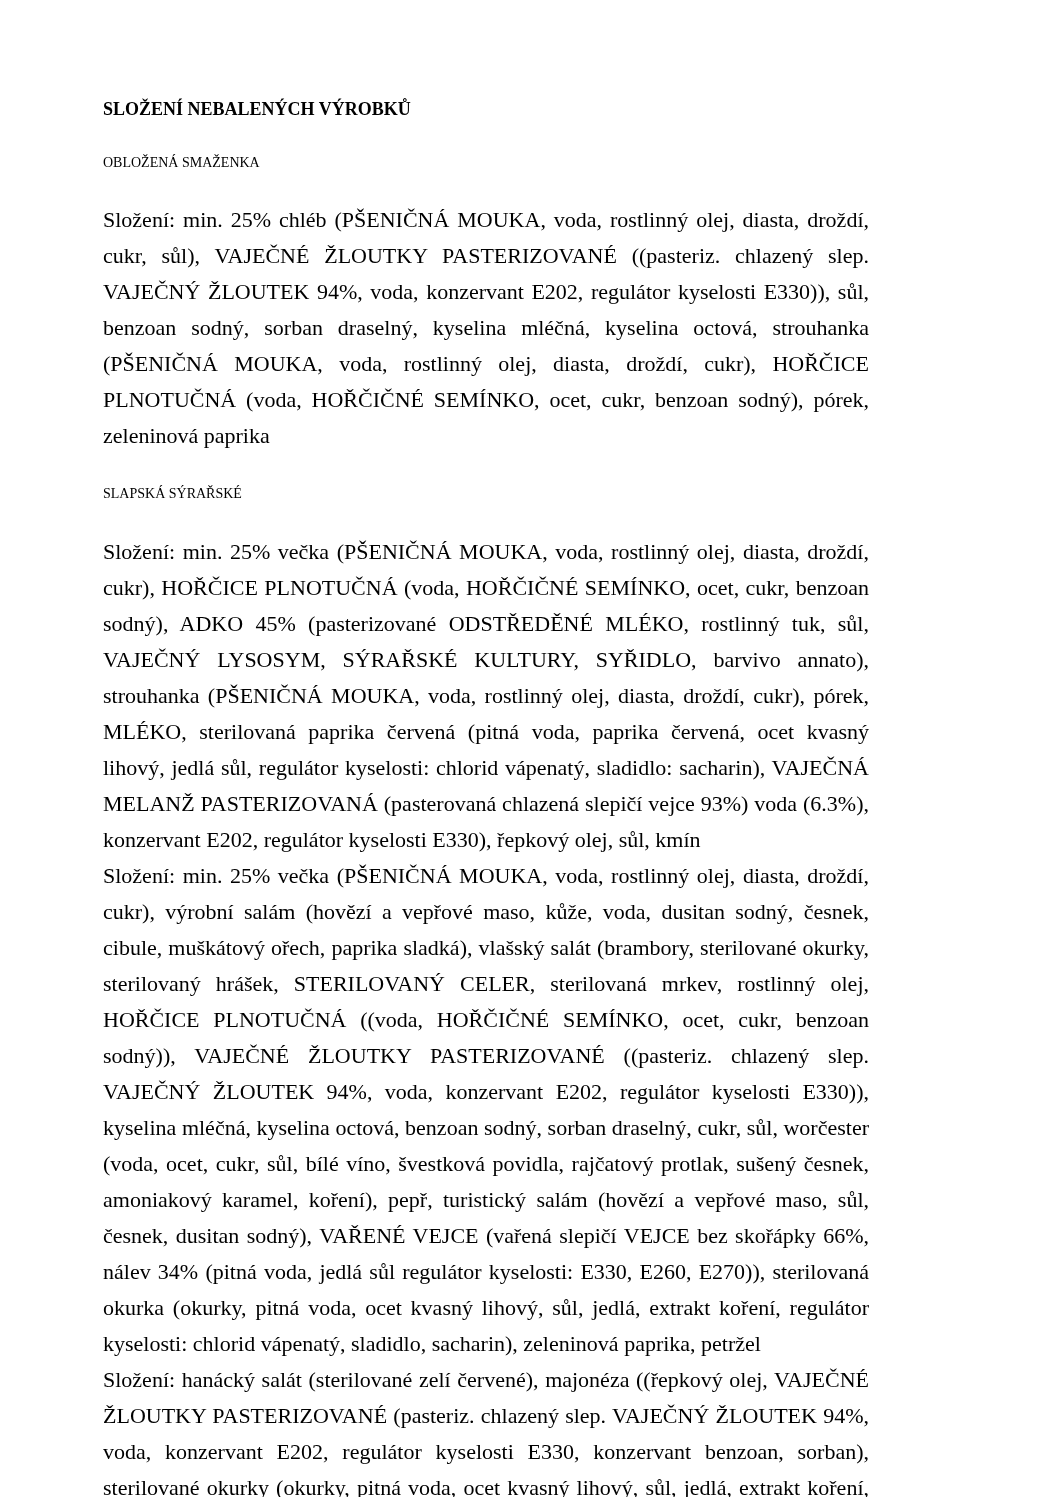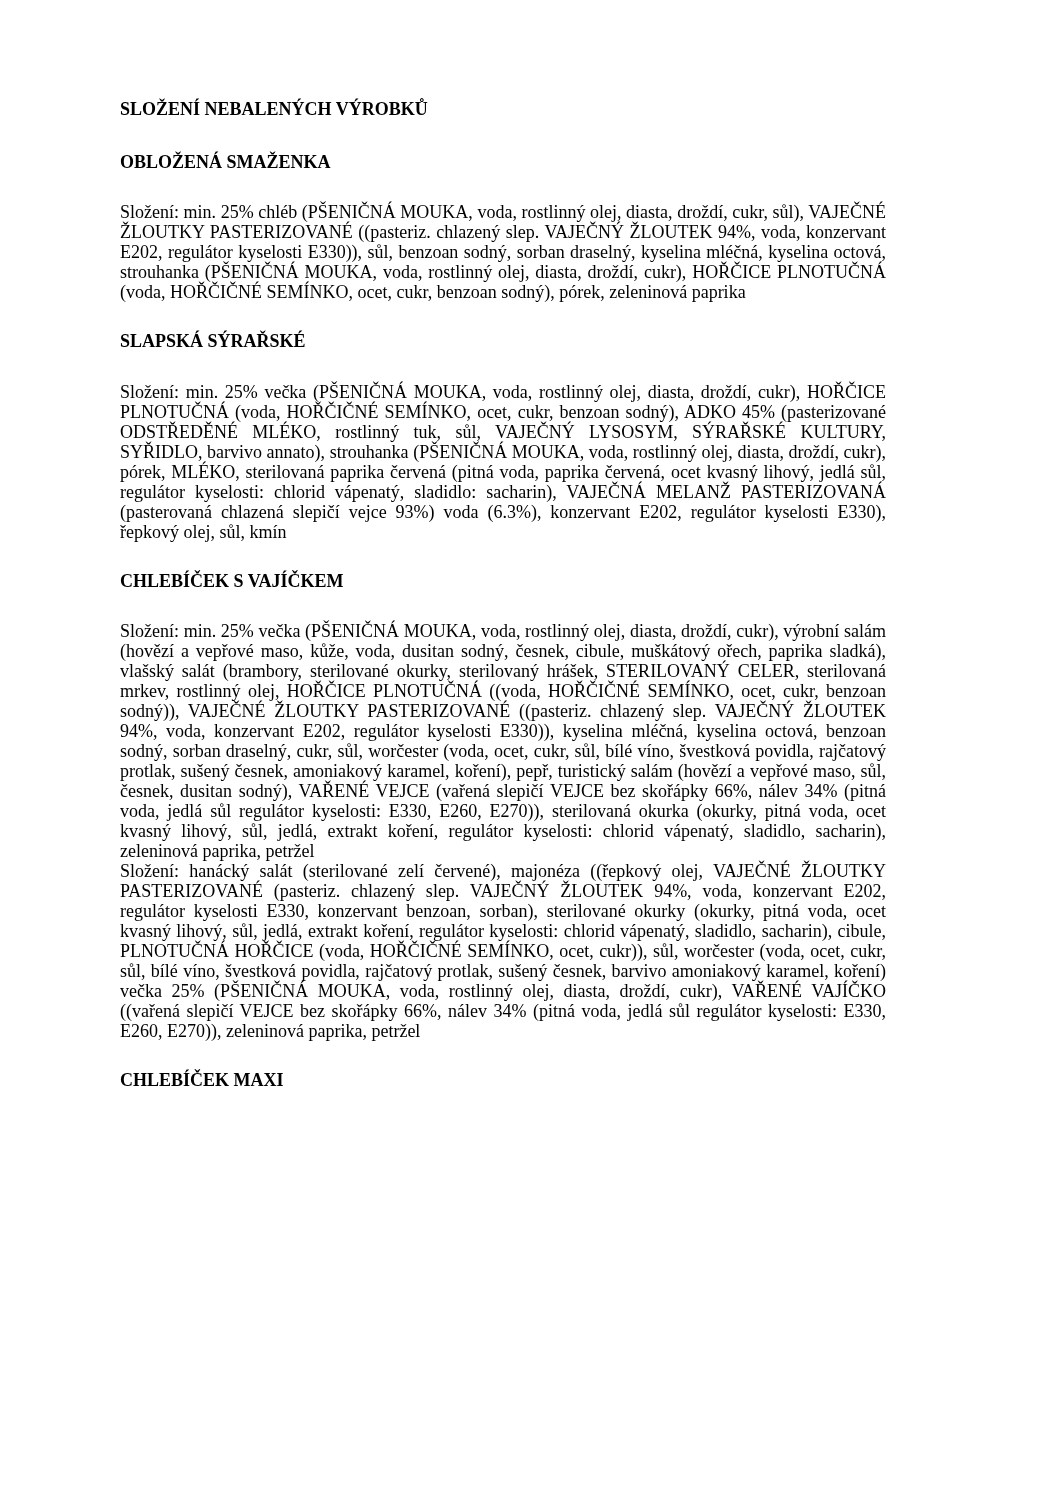--- a/index.html
+++ b/index.html
@@ -9,38 +9,37 @@
     height: 1497px;
     font-family: "Liberation Serif", "DejaVu Serif", serif;
     color: #000000;
     overflow: hidden;
   }
   .page {
     width: 969px;
     height: 1497px;
     background: #ffffff;
     padding: 97px 100px 0 103px;
-    margin-left: 17px;
   }
   .doc-title {
     font-size: 18px;
     font-weight: bold;
     line-height: 25.6px;
     white-space: pre-wrap;
   }
   .section-heading {
-    font-size: 18px;
-    font-weight: bold;
+    font-size: 14px;
+    font-weight: normal;
     line-height: 25.6px;
     margin: 27px 0;
     white-space: pre-wrap;
   }
   .ingredients {
-    font-size: 18px;
-    line-height: 20px;
+    font-size: 22px;
+    line-height: 36px;
     text-align: justify;
     text-justify: inter-word;
   }
   .ingredients:empty { display: none; }
 </style>
 </head>
 <body>
 
 <div class="page">
 
@@ -50,21 +49,20 @@
     <h2 class="section-heading">OBLOŽENÁ SMAŽENKA</h2>
     <p class="ingredients">Složení: min. 25% chléb (PŠENIČNÁ MOUKA, voda, rostlinný olej, diasta, droždí, cukr, sůl), VAJEČNÉ ŽLOUTKY PASTERIZOVANÉ ((pasteriz. chlazený slep. VAJEČNÝ ŽLOUTEK 94%, voda, konzervant E202, regulátor kyselosti E330)), sůl, benzoan sodný, sorban draselný, kyselina mléčná, kyselina octová, strouhanka (PŠENIČNÁ MOUKA, voda, rostlinný olej, diasta, droždí, cukr), HOŘČICE PLNOTUČNÁ (voda, HOŘČIČNÉ SEMÍNKO, ocet, cukr, benzoan sodný), pórek, zeleninová paprika</p>
   </section>
 
   <section>
     <h2 class="section-heading">SLAPSKÁ SÝRAŘSKÉ</h2>
     <p class="ingredients">Složení: min. 25% večka (PŠENIČNÁ MOUKA, voda, rostlinný olej, diasta, droždí, cukr), HOŘČICE PLNOTUČNÁ (voda, HOŘČIČNÉ SEMÍNKO, ocet, cukr, benzoan sodný), ADKO 45% (pasterizované ODSTŘEDĚNÉ MLÉKO, rostlinný tuk, sůl, VAJEČNÝ LYSOSYM, SÝRAŘSKÉ KULTURY, SYŘIDLO, barvivo annato), strouhanka (PŠENIČNÁ MOUKA, voda, rostlinný olej, diasta, droždí, cukr), pórek, MLÉKO, sterilovaná paprika červená (pitná voda, paprika červená, ocet kvasný lihový, jedlá sůl, regulátor kyselosti: chlorid vápenatý, sladidlo: sacharin), VAJEČNÁ MELANŽ PASTERIZOVANÁ (pasterovaná chlazená slepičí vejce 93%) voda (6.3%), konzervant E202, regulátor kyselosti E330), řepkový olej, sůl, kmín</p>
   </section>
 
   <section>
-    <h2 class="section-heading">CHLEBÍČEK S VAJÍČKEM</h2>
     <p class="ingredients">Složení: min. 25% večka (PŠENIČNÁ MOUKA, voda, rostlinný olej, diasta, droždí, cukr), výrobní salám (hovězí a vepřové maso, kůže, voda, dusitan sodný, česnek, cibule, muškátový ořech, paprika sladká), vlašský salát (brambory, sterilované okurky, sterilovaný hrášek, STERILOVANÝ CELER, sterilovaná mrkev, rostlinný olej, HOŘČICE PLNOTUČNÁ ((voda, HOŘČIČNÉ SEMÍNKO, ocet, cukr, benzoan sodný)), VAJEČNÉ ŽLOUTKY PASTERIZOVANÉ ((pasteriz. chlazený slep. VAJEČNÝ ŽLOUTEK 94%, voda, konzervant E202, regulátor kyselosti E330)), kyselina mléčná, kyselina octová, benzoan sodný, sorban draselný, cukr, sůl, worčester (voda, ocet, cukr, sůl, bílé víno, švestková povidla, rajčatový protlak, sušený česnek, amoniakový karamel, koření), pepř, turistický salám (hovězí a vepřové maso, sůl, česnek, dusitan sodný), VAŘENÉ VEJCE (vařená slepičí VEJCE bez skořápky 66%, nálev 34% (pitná voda, jedlá sůl regulátor kyselosti: E330, E260, E270)), sterilovaná okurka (okurky, pitná voda, ocet kvasný lihový, sůl, jedlá, extrakt koření, regulátor kyselosti: chlorid vápenatý, sladidlo, sacharin), zeleninová paprika, petržel</p>
   </section>
 
   <section>
     <p class="ingredients">Složení: hanácký salát (sterilované zelí červené), majonéza ((řepkový olej, VAJEČNÉ ŽLOUTKY PASTERIZOVANÉ (pasteriz. chlazený slep. VAJEČNÝ ŽLOUTEK 94%, voda, konzervant E202, regulátor kyselosti E330, konzervant benzoan, sorban), sterilované okurky (okurky, pitná voda, ocet kvasný lihový, sůl, jedlá, extrakt koření, regulátor kyselosti: chlorid vápenatý, sladidlo, sacharin), cibule, PLNOTUČNÁ HOŘČICE (voda, HOŘČIČNÉ SEMÍNKO, ocet, cukr)), sůl, worčester (voda, ocet, cukr, sůl, bílé víno, švestková povidla, rajčatový protlak, sušený česnek, barvivo amoniakový karamel, koření) večka 25% (PŠENIČNÁ MOUKA, voda, rostlinný olej, diasta, droždí, cukr), VAŘENÉ VAJÍČKO ((vařená slepičí VEJCE bez skořápky 66%, nálev 34% (pitná voda, jedlá sůl regulátor kyselosti: E330, E260, E270)), zeleninová paprika, petržel</p>
   </section>
 
   <section>
     <h2 class="section-heading">CHLEBÍČEK MAXI</h2>
   </section>

